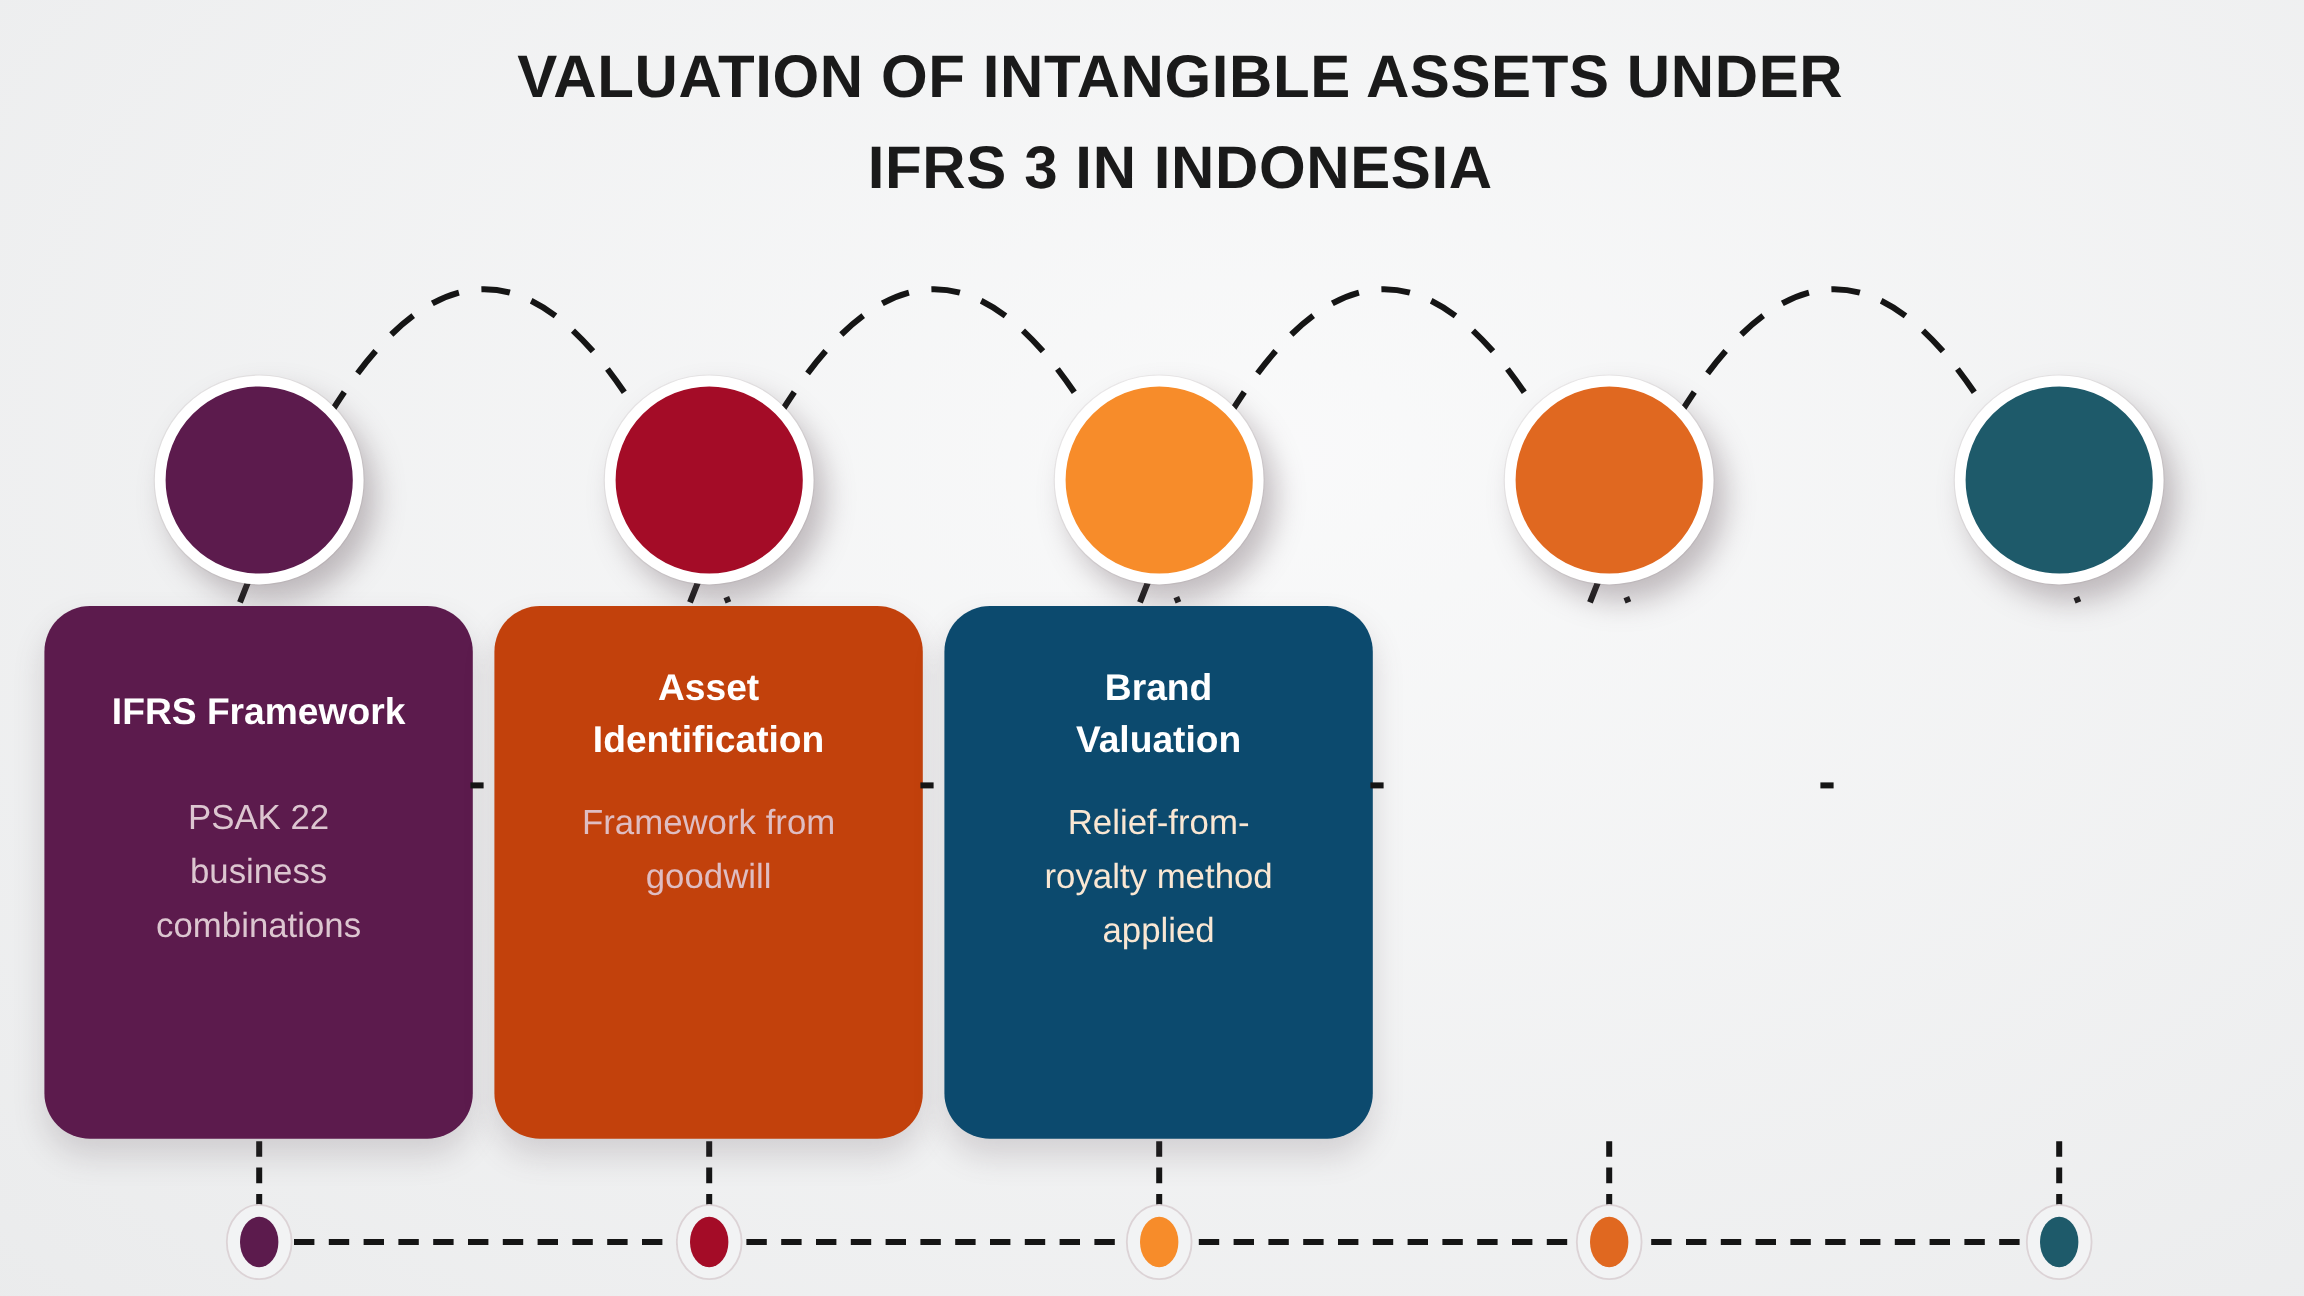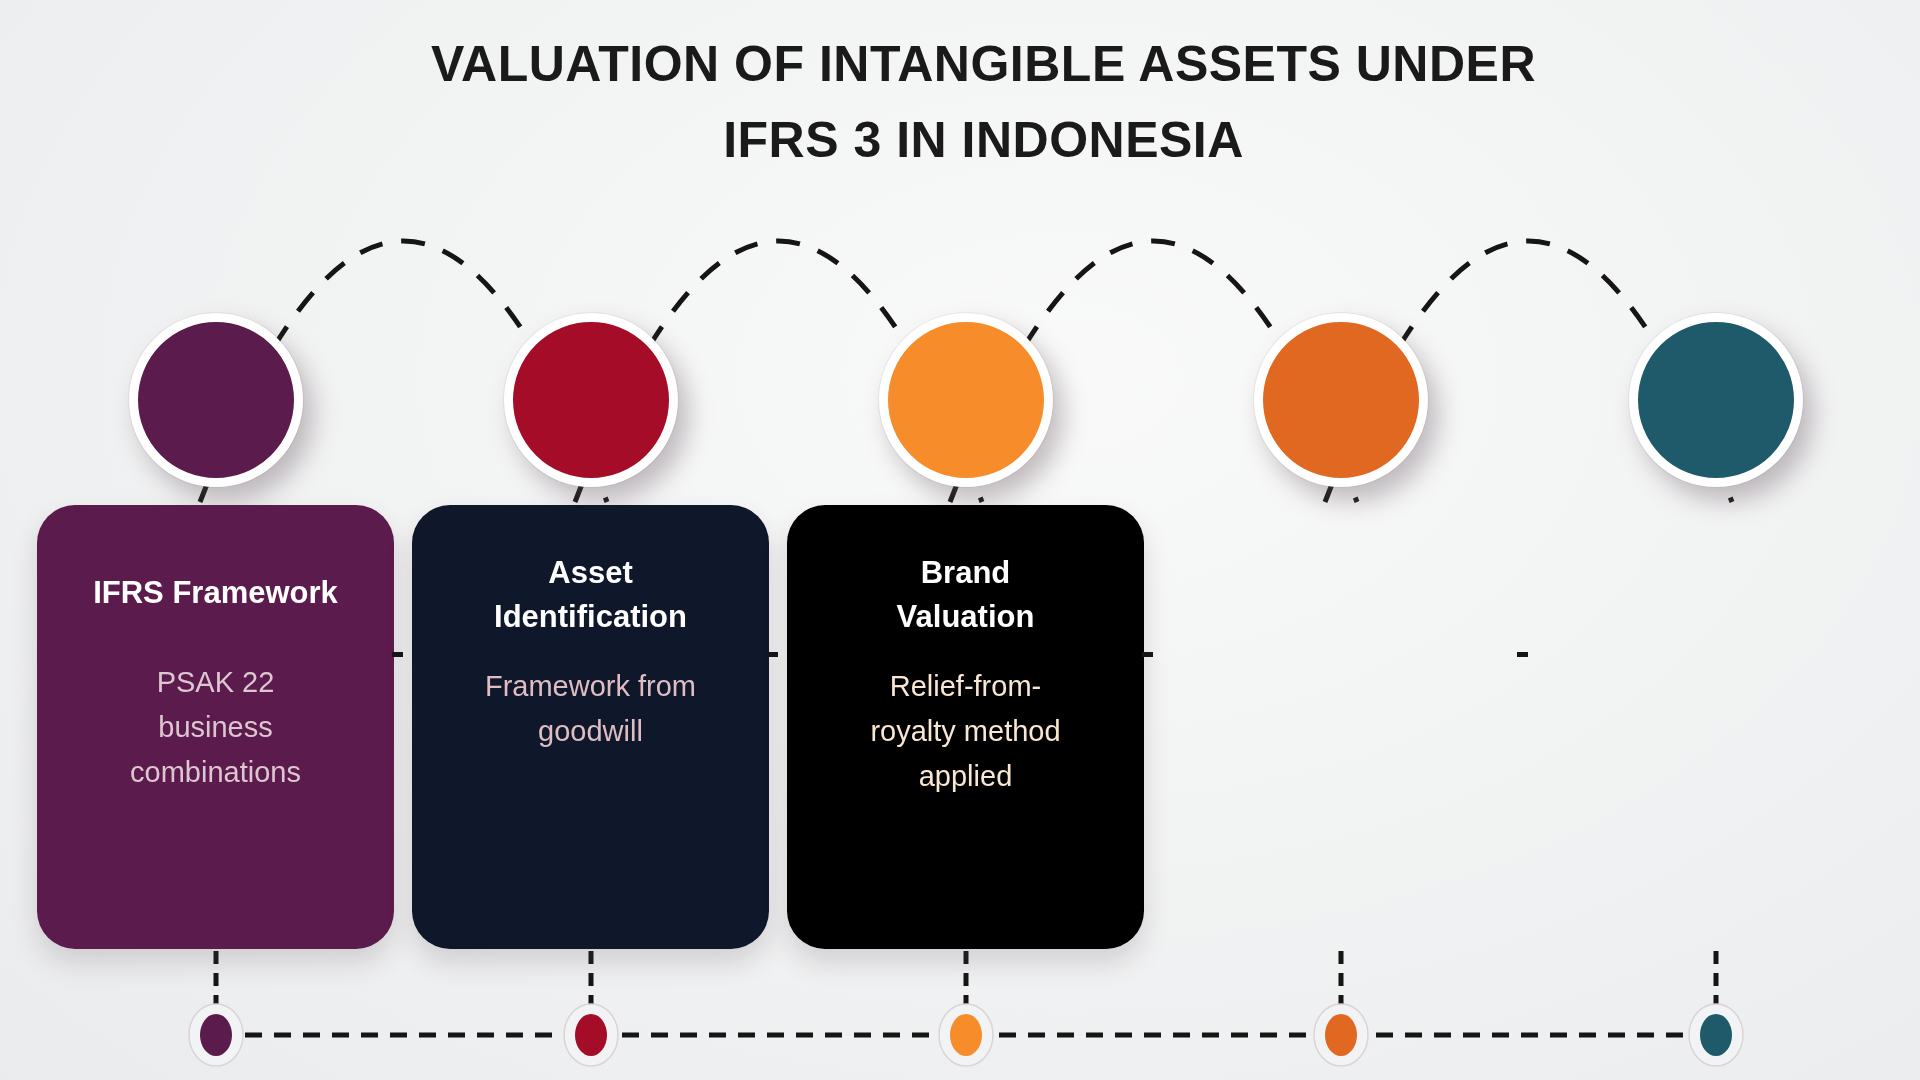--- a/index.html
+++ b/index.html
@@ -143,27 +143,27 @@
   <div class="circle-marker circle-3" style="background-color:#F78C2A"></div>
   <div class="circle-marker circle-4" style="background-color:#E06820"></div>
   <div class="circle-marker circle-5" style="background-color:#1E5A6A"></div>
 
   <div class="card card-1" style="background-color:#5C1B4D">
     <div class="card-title">IFRS Framework</div>
     <div class="card-body" style="color:#DCC6D0">PSAK 22
 business
 combinations</div>
   </div>
-  <div class="card card-2" style="background-color:#0f172a">
+  <div class="card card-2" style="background-color:#c2410c">
     <div class="card-title">Asset
 Identification</div>
     <div class="card-body" style="color:#DFBDC2">Framework from
 goodwill</div>
   </div>
-  <div class="card card-3" style="background-color:#000000">
+  <div class="card card-3" style="background-color:#0c4a6e">
     <div class="card-title">Brand
 Valuation</div>
     <div class="card-body" style="color:#FAE7D3">Relief-from-
 royalty method
 applied</div>
   </div>
 
   <div class="gap-dash gap-dash-1"></div>
   <div class="gap-dash gap-dash-2"></div>
   <div class="gap-dash gap-dash-3"></div>

